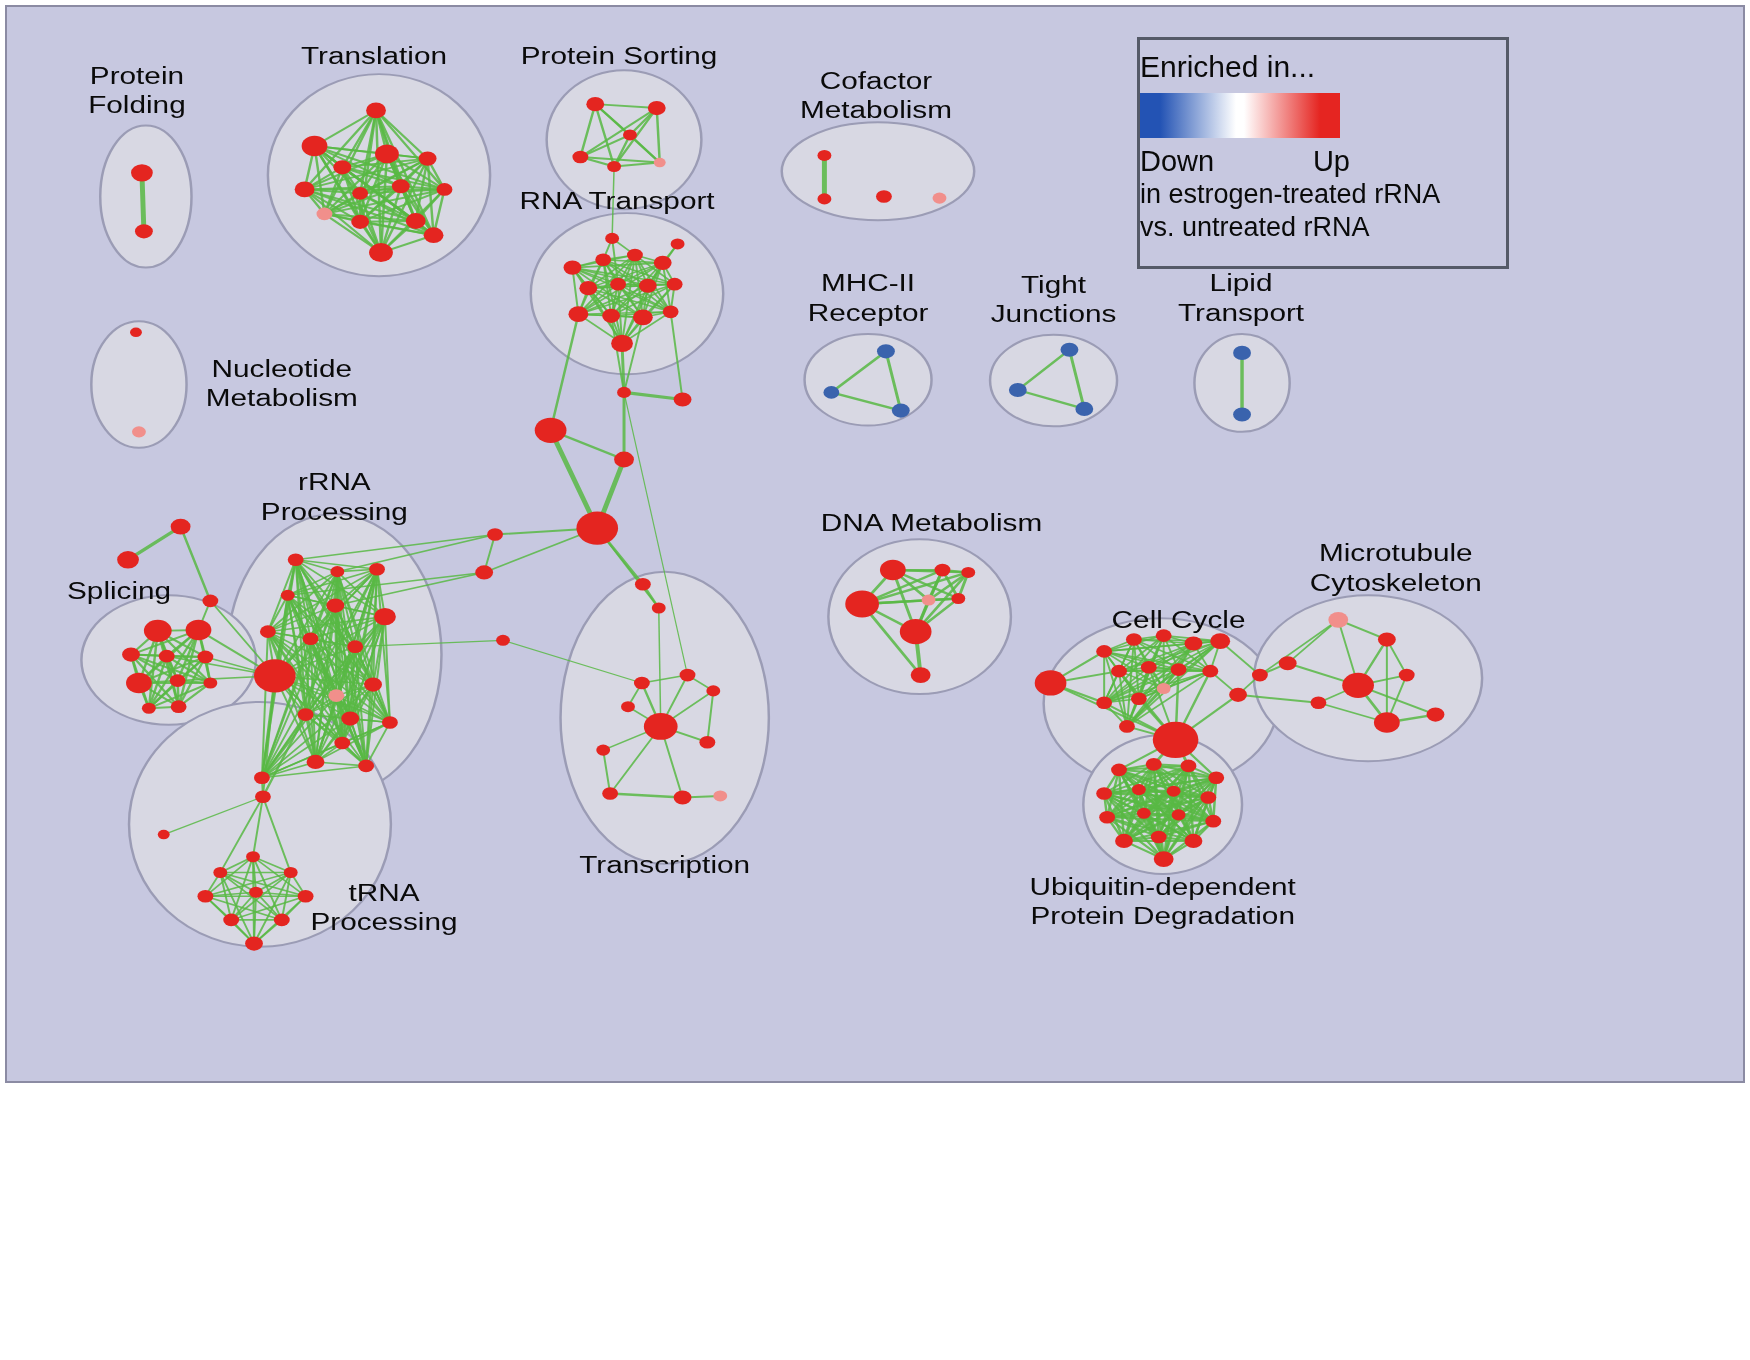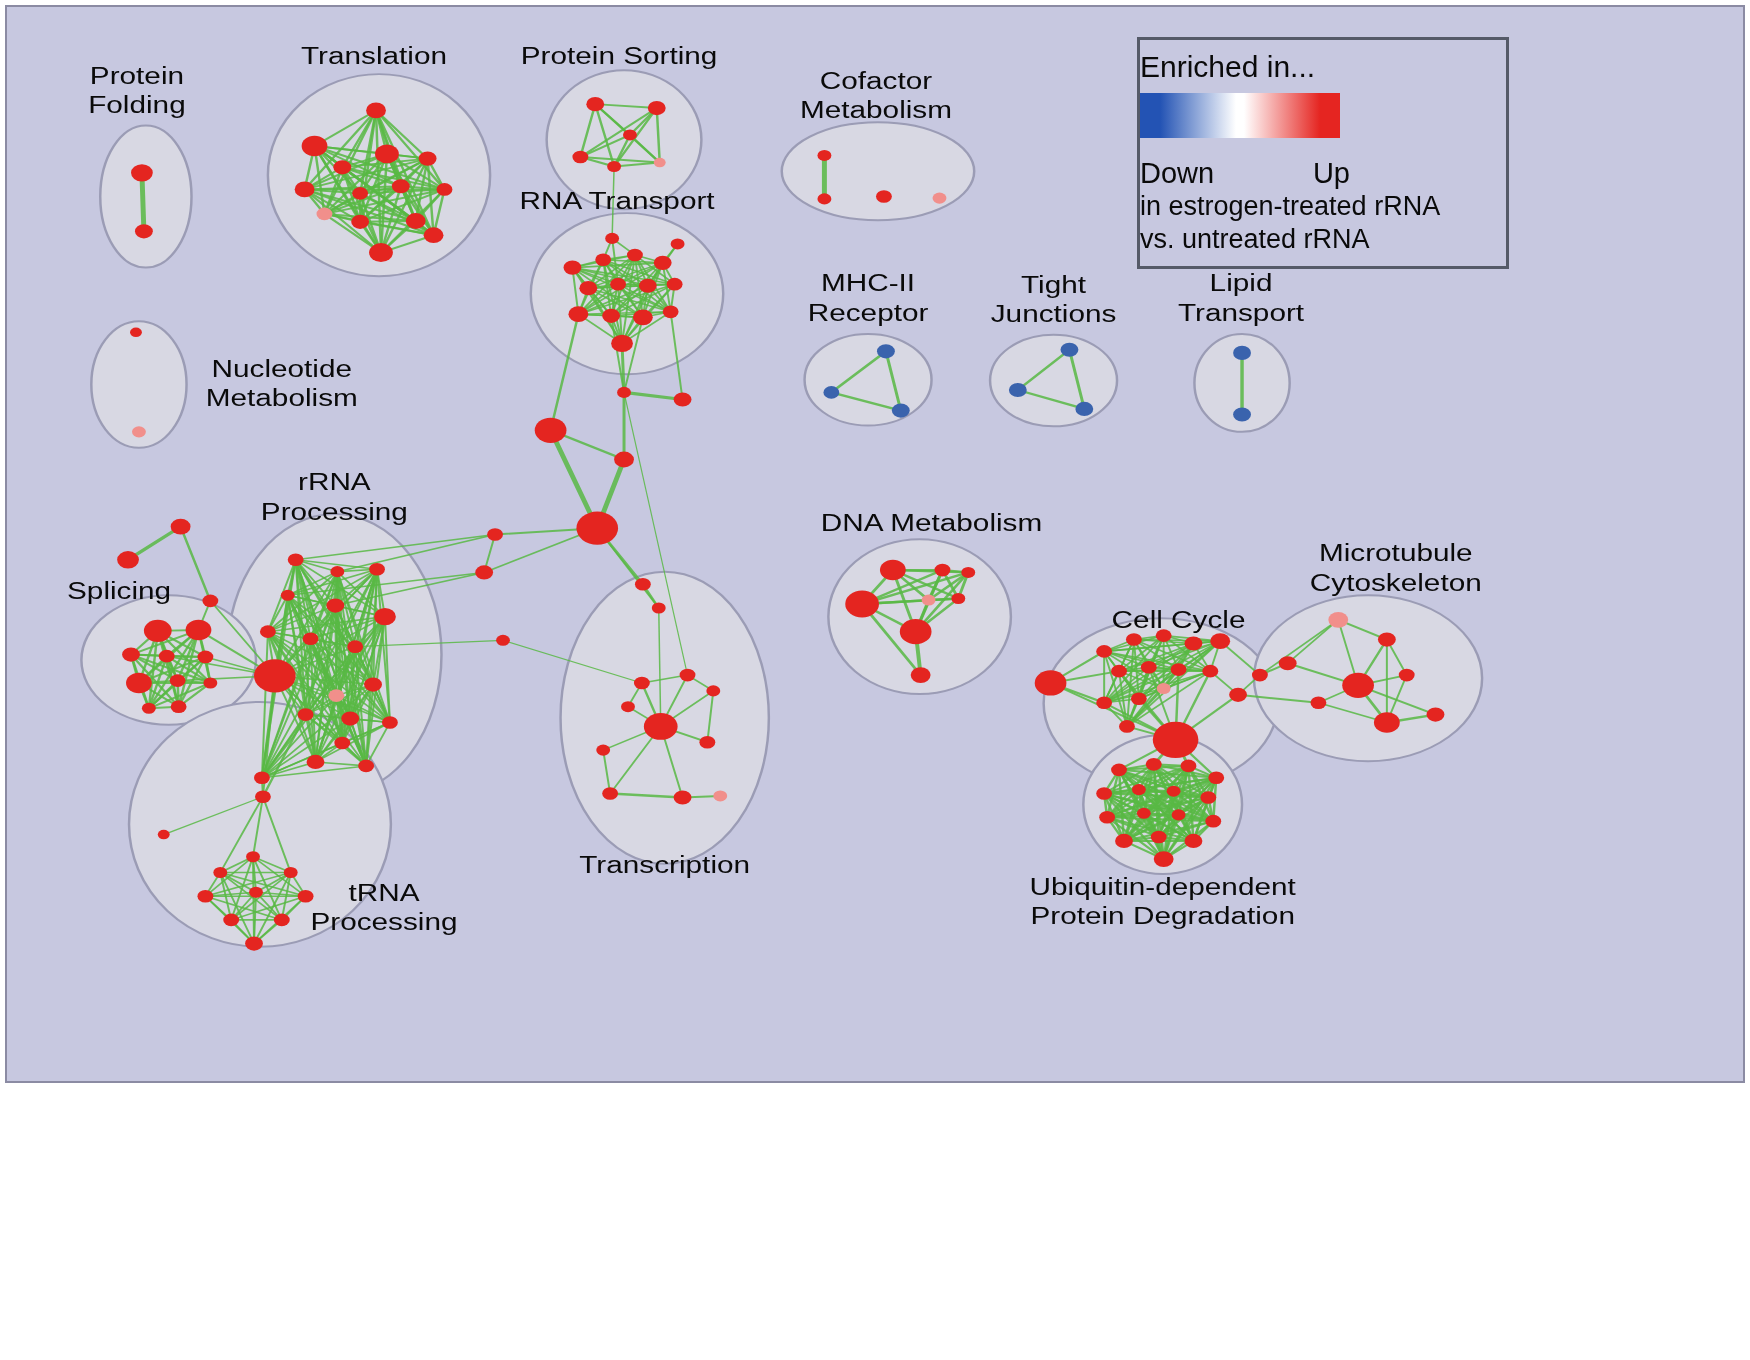--- a/index.html
+++ b/index.html
@@ -18,21 +18,21 @@
     font-size:30px;fill:#0a0a0a;text-anchor:middle;
   }
   .legend{
     position:absolute;left:1130px;top:30px;width:372px;height:232px;
     box-sizing:border-box;border:3px solid #555a68;
     display:flex;flex-direction:column;align-items:flex-start;
     padding-top:10px;color:#0a0a0a;z-index:5;
   }
   .legend-title{font-size:30px;line-height:34px;}
   .legend-bar{width:200px;height:45px;margin-top:9px;}
-  .legend-axis{width:210px;display:flex;justify-content:space-between;font-size:29px;margin-top:19px;}
+  .legend-axis{width:210px;display:flex;justify-content:space-between;font-size:29px;margin-top:7px;}
   .legend-caption{font-size:27px;line-height:33px;text-align:center;}
   .legend-caption:first-of-type{margin-top:6px;}
 </style>
 </head>
 <body>
 
 <div class="page">
   <div class="canvas" id="canvas" style="background: rgb(199, 200, 224);">
     <svg class="net" id="net" viewBox="0 0 1750 1360" preserveAspectRatio="none">
         <g>

